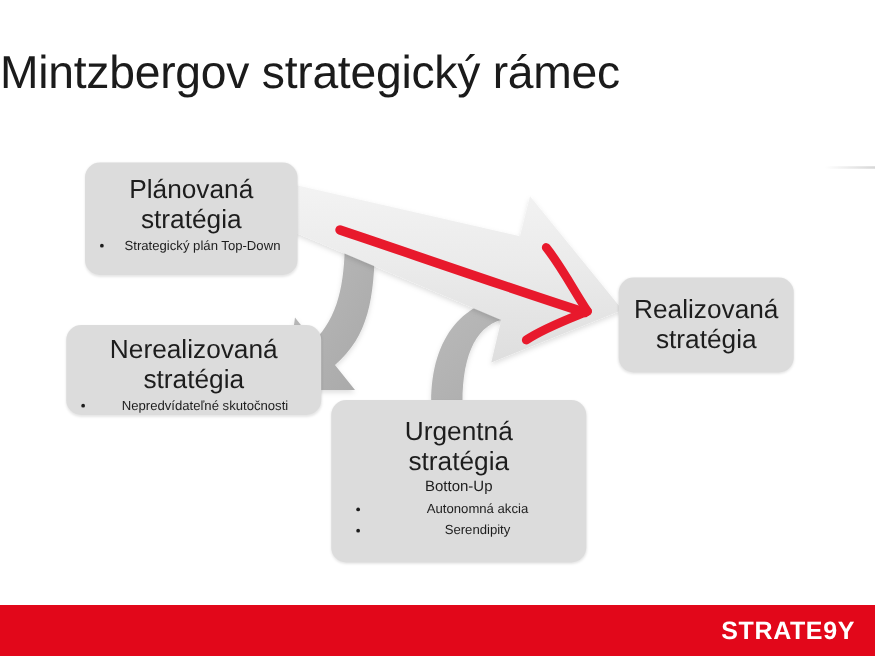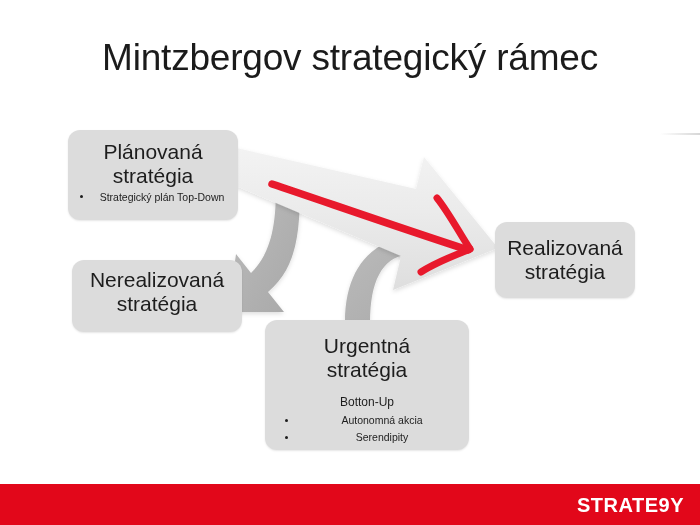--- a/index.html
+++ b/index.html
@@ -19,21 +19,21 @@
     background: #ffffff;
     overflow: hidden;
   }
 
   
   #slide-title {
     position: absolute;
     left: 0;
     top: 38px;
     width: 700px;
-    text-align: center;
+    text-align: left;
     font-size: 37px;
     font-weight: 400;
     letter-spacing: -0.2px;
     color: #1b1b1b;
     line-height: 1.1;
     white-space: nowrap;
   }
 
   
   .faint-rule {
@@ -68,21 +68,21 @@
     font-size: 21px;
     line-height: 1.12;
     font-weight: 400;
     color: #1d1d1d;
   }
   .sbox .subheading {
     text-align: center;
     font-size: 12px;
     line-height: 1.2;
     color: #1d1d1d;
-    margin-top: 14px;
+    margin-top: 1px;
   }
   .sbox ul {
     margin: 3px 0 0 0;
     padding: 0 0 0 4px;
     list-style: none;
   }
   .sbox ul li {
     position: relative;
     font-size: 10.5px;
     line-height: 1.35;
@@ -95,21 +95,21 @@
     left: 4px;
     top: 5px;
     width: 3px;
     height: 3px;
     border-radius: 50%;
     background: #1d1d1d;
   }
 
   
   #box-planned      { left: 68px;  top: 130px; width: 170px; height: 90px;  padding: 10px 4px 0 4px; }
-  #box-unrealized   { left: 72px;  top: 260px; width: 170px; height: 72px;  padding: 8px 4px 3px 4px; }
+  #box-unrealized   { left: 53px;  top: 260px; width: 204px; height: 72px;  padding: 8px 4px 3px 4px; }
   #box-urgent       { left: 265px; top: 320px; width: 204px; height: 130px; padding: 14px 6px 0 6px; }
   #box-realized     { left: 495px; top: 222px; width: 140px; height: 76px;  padding: 0; display: flex; align-items: center; justify-content: center; }
 
   #box-urgent ul { margin-top: 3px; }
   #box-urgent ul li { padding-left: 26px; font-size: 10.5px; line-height: 1.55; }
   #box-urgent ul li .dot { left: 10px; top: 7px; }
 
   
   #red-band {
     position: absolute;
@@ -210,20 +210,26 @@
         <span>Strategický plán Top-Down</span>
       </li>
     </ul>
   </div>
 
   <div class="sbox" id="box-unrealized">
     <div class="heading">
       <span>Nerealizovaná</span><br>
       <span>stratégia</span>
     </div>
+    <ul>
+      <li>
+        <span class="dot"></span>
+        <span>Nepredvídateľné skutočnosti</span>
+      </li>
+    </ul>
   </div>
 
   <div class="sbox" id="box-urgent">
     <div class="heading">
       <span>Urgentná</span><br>
       <span>stratégia</span>
     </div>
     <div class="subheading">Botton-Up</div>
     <ul>
       <li>

